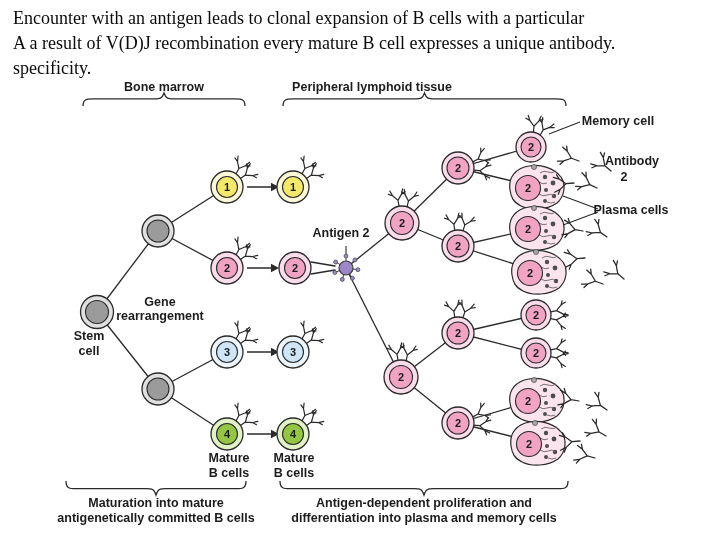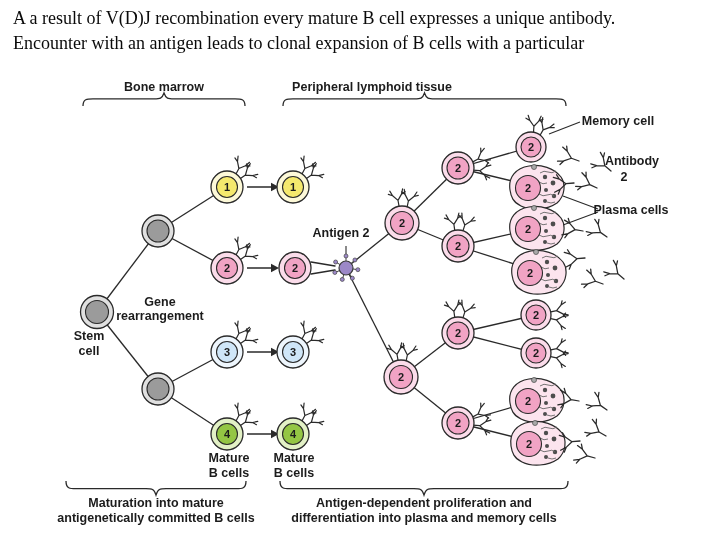--- a/index.html
+++ b/index.html
@@ -6,22 +6,23 @@
   body{width:720px;height:540px;background:#ffffff;position:relative;overflow:hidden}
   .slide-text{position:absolute;left:13px;top:6px;width:702px;
     font-family:"Liberation Serif",serif;font-size:18px;line-height:25px;color:#0a0a0a}
   #diagram{position:absolute;left:0;top:0}
   #diagram text{font-family:"Liberation Sans",sans-serif;font-weight:600;fill:#1c1c1c}
 </style>
 </head>
 <body>
 
 <div class="slide-text">
+  <div>Encounter with an antigen leads to clonal expansion of B cells with a particular</div>
   <div>A a result of V(D)J recombination every mature B cell expresses a unique antibody.</div>
-  <div>Encounter with an antigen leads to clonal expansion of B cells with a particular</div>
+  <div>specificity.</div>
 </div>
 
 <svg id="diagram" width="720" height="540" viewBox="0 0 720 540">
     <path d="M83,106 C83,98.85 87,98.85 93,98.85 L154,98.85 C160,98.85 162,98.85 164,93 C166,98.85 168,98.85 174,98.85 L235,98.85 C241,98.85 245,98.85 245,106" fill="none" stroke="#2a2a2a" stroke-width="1.3"></path>
     <path d="M283,106 C283,98.85 287,98.85 293,98.85 L414.5,98.85 C420.5,98.85 422.5,98.85 424.5,93 C426.5,98.85 428.5,98.85 434.5,98.85 L556,98.85 C562,98.85 566,98.85 566,106" fill="none" stroke="#2a2a2a" stroke-width="1.3"></path>
     <path d="M66,481 C66,488.7 70,488.7 76,488.7 L146,488.7 C152,488.7 154,488.7 156,495 C158,488.7 160,488.7 166,488.7 L236,488.7 C242,488.7 246,488.7 246,481" fill="none" stroke="#2a2a2a" stroke-width="1.3"></path>
     <path d="M280,481 C280,488.7 284,488.7 290,488.7 L414,488.7 C420,488.7 422,488.7 424,495 C426,488.7 428,488.7 434,488.7 L558,488.7 C564,488.7 568,488.7 568,481" fill="none" stroke="#2a2a2a" stroke-width="1.3"></path>
     <line x1="97" y1="312" x2="158" y2="231" stroke="#2a2a2a" stroke-width="1.3"></line>
     <line x1="97" y1="312" x2="158" y2="389" stroke="#2a2a2a" stroke-width="1.3"></line>
     <line x1="158" y1="231" x2="227" y2="187" stroke="#2a2a2a" stroke-width="1.3"></line>

